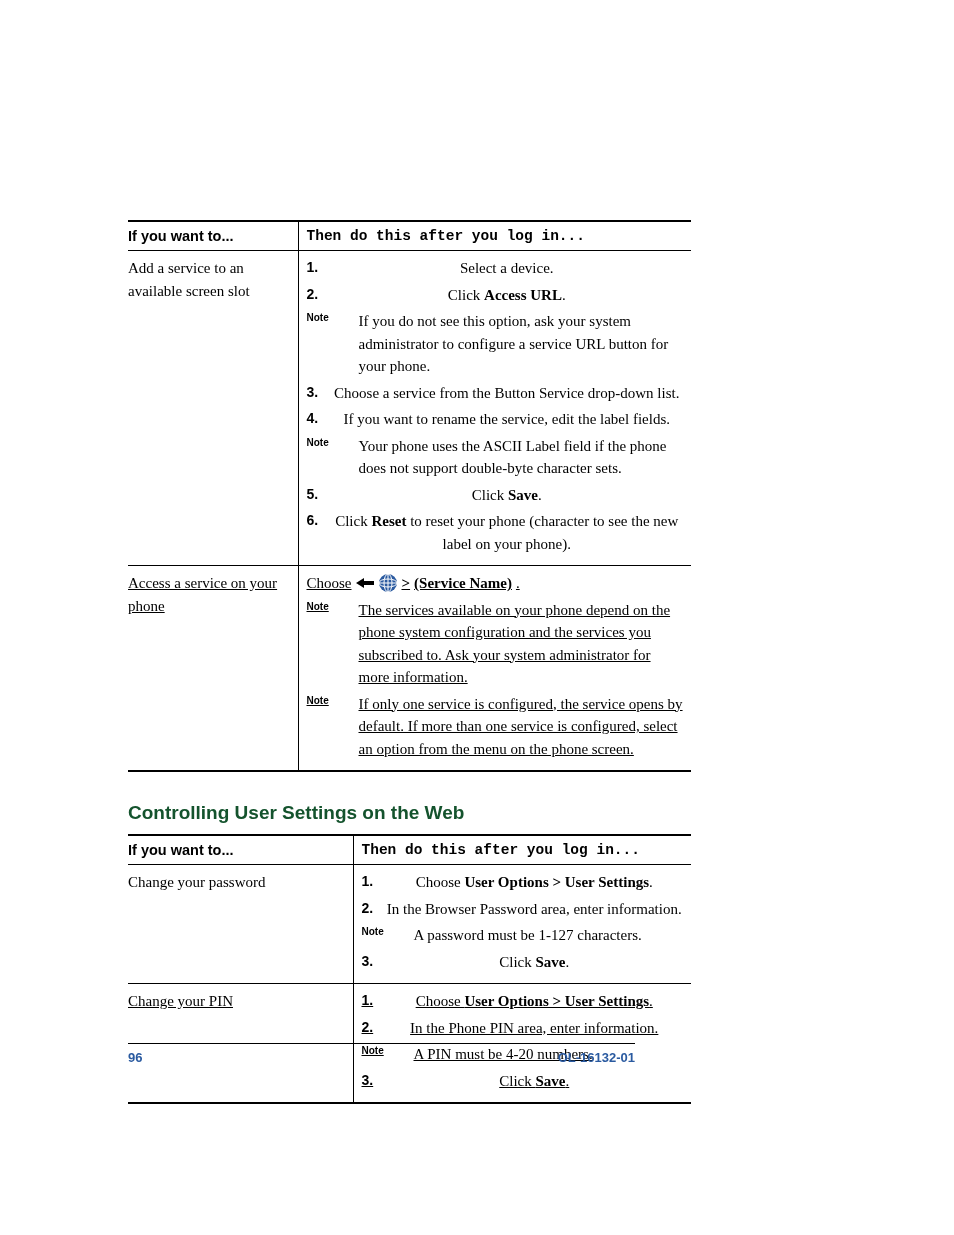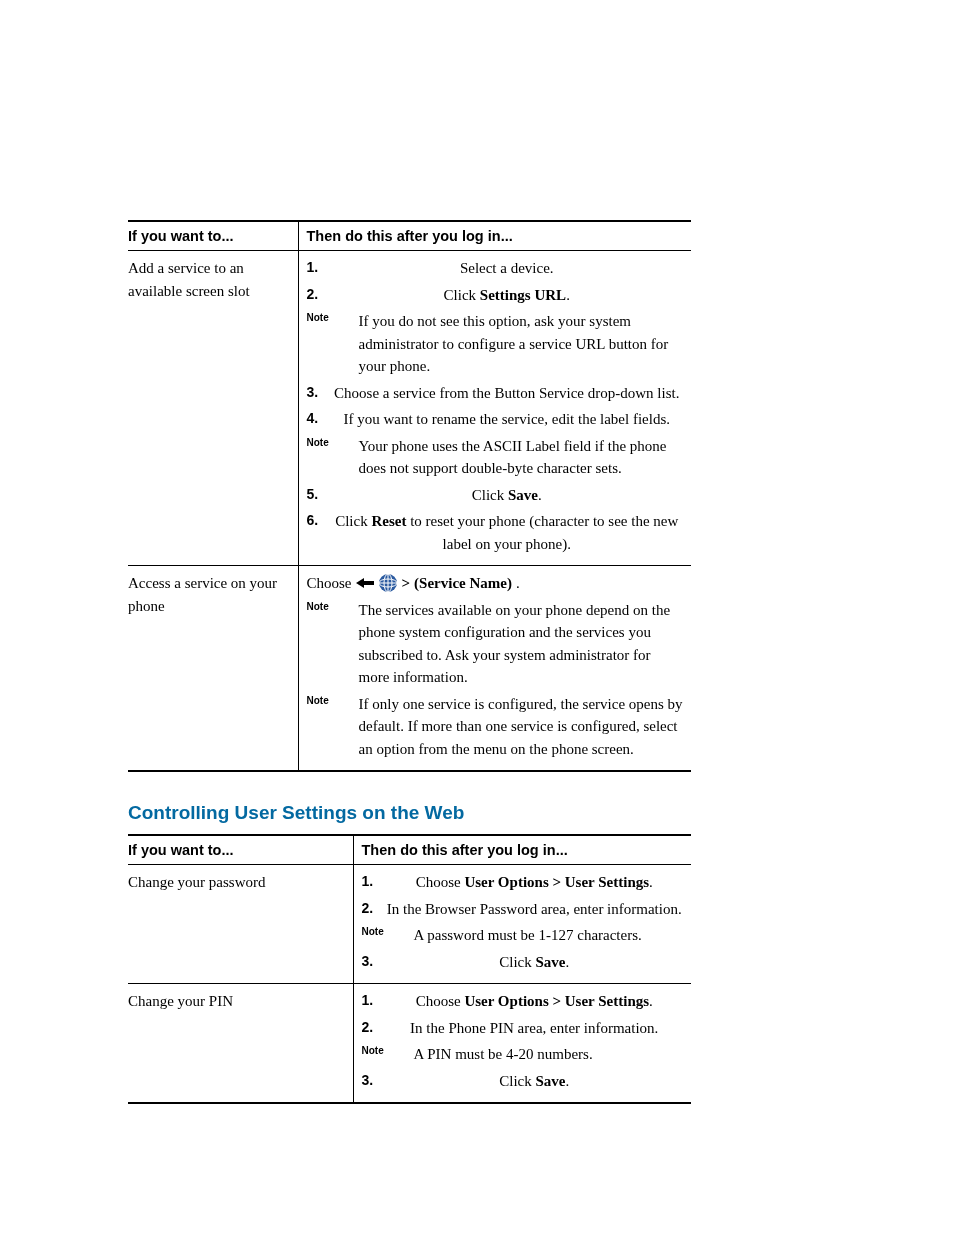--- a/index.html
+++ b/index.html
@@ -27,33 +27,35 @@
     font-weight: bold;
     font-size: 14.5px;
     text-align: left;
     padding: 6px 6px 6px 0;
     border-top: 2px solid #000;
     border-bottom: 1px solid #000;
   }
   table.doc th.col2 {
     border-left: 1px solid #000;
     padding-left: 8px;
+    font-family: Liberation Mono, monospace;
   }
   table.doc td {
     vertical-align: top;
     padding: 6px 6px 6px 0;
     border-bottom: 1px solid #000;
     line-height: 1.5;
   }
   table.doc td.col2 {
     border-left: 1px solid #000;
     padding-left: 8px;
   }
   table.doc tr.lastrow td {
     border-bottom: 2px solid #000;
+    text-decoration: underline;
   }
   .ol-row {
     display: flex;
     margin-bottom: 4px;
   }
   .ol-num {
     font-family: Arial, Helvetica, sans-serif;
     font-weight: bold;
     font-size: 14px;
     width: 22px;
@@ -76,21 +78,21 @@
     flex-shrink: 0;
   }
   .note-body {
     flex: 1;
   }
   .b {
     font-weight: bold;
   }
   h2.section {
     font-family: Arial, Helvetica, sans-serif;
-    color: #0369a1;
+    color: #14532d;
     font-size: 19px;
     font-weight: bold;
     margin: 30px 0 10px 0;
   }
   p.intro {
     line-height: 1.4;
     margin: 0 0 14px 0;
   }
   .footer {
     position: absolute;
@@ -145,21 +147,21 @@
 
       <tr>
         <td>Add a service to an available screen slot</td>
         <td class="col2">
           <div class="ol-row">
             <span class="ol-num">1.</span>
             <span class="ol-body">Select a device.</span>
           </div>
           <div class="ol-row">
             <span class="ol-num">2.</span>
-            <span class="ol-body"><span>Click </span><span class="b">Settings URL</span><span>.</span></span>
+            <span class="ol-body"><span>Click </span><span class="b">Access URL</span><span>.</span></span>
           </div>
           <div class="note-row">
             <span class="note-label">Note</span>
             <span class="note-body">If you do not see this option, ask your system administrator to configure a service URL button for your phone.</span>
           </div>
           <div class="ol-row">
             <span class="ol-num">3.</span>
             <span class="ol-body">Choose a service from the Button Service drop-down list.</span>
           </div>
           <div class="ol-row">
@@ -271,14 +273,18 @@
           </div>
           <div class="ol-row">
             <span class="ol-num">3.</span>
             <span class="ol-body"><span>Click </span><span class="b">Save</span><span>.</span></span>
           </div>
         </td>
       </tr>
     </tbody>
   </table>
 
+  <div class="footer">
+    <span class="pn">96</span>
+    <span class="doc">OL-16132-01</span>
+  </div>
 
 </div>
 
 </body></html>

